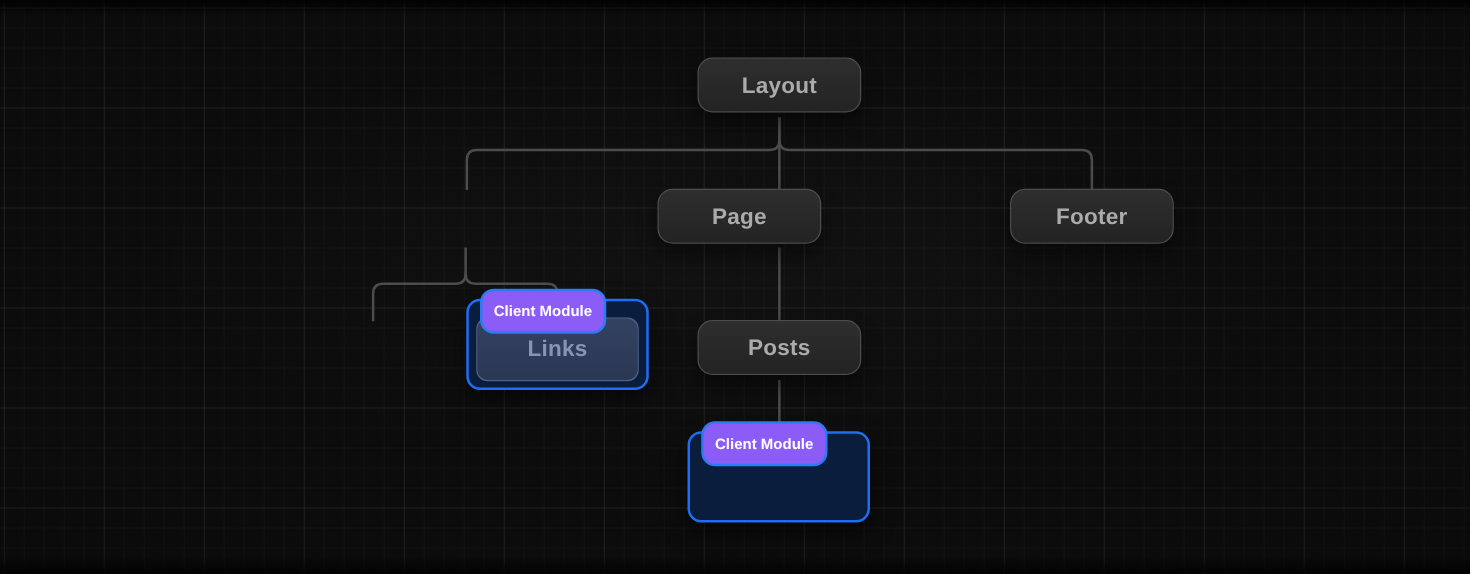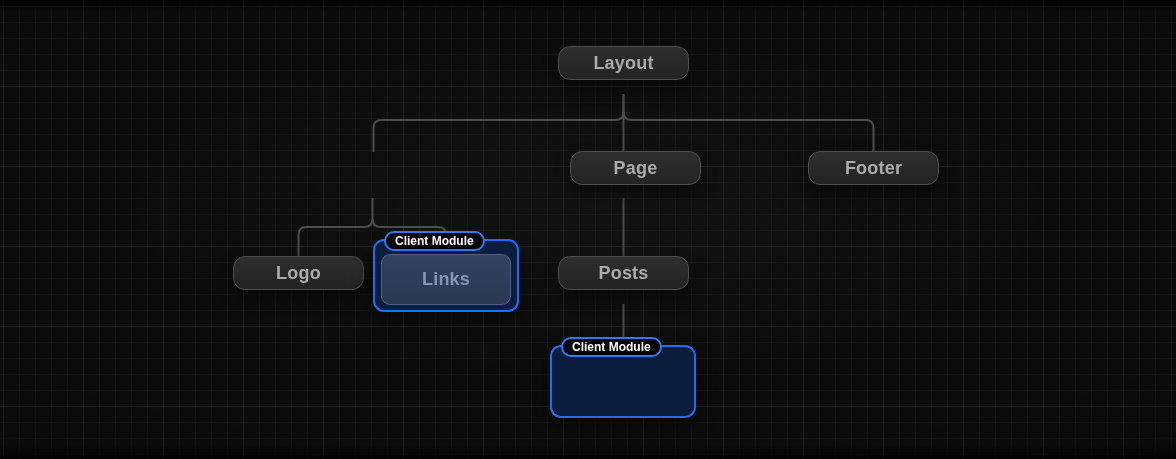--- a/index.html
+++ b/index.html
@@ -36,21 +36,21 @@
     left: 0; top: 0;
   }
   .connectors path {
     stroke: #4c4c4c;
     stroke-width: 2;
     fill: none;
   }
   .node-server {
     position: absolute;
     width: 131px;
-    height: 34px;
+    height: 44px;
     box-sizing: border-box;
     background: linear-gradient(180deg, #2e2e2e 0%, #232323 100%);
     border: 1px solid #4d4d4d;
     border-radius: 12px;
     display: flex;
     align-items: center;
     justify-content: center;
     color: #ababab;
     font-size: 18px;
     font-weight: 700;
@@ -82,24 +82,24 @@
     justify-content: center;
     color: #8794b3;
     font-size: 18px;
     font-weight: 700;
     letter-spacing: 0.2px;
   }
   .client-badge {
     position: absolute;
     top: -10px;
     left: 9px;
-    height: 20px;
+    height: 36px;
     box-sizing: border-box;
     padding: 0 9px;
-    background: #000000;
+    background: #8b5cf6;
     border: 2px solid #2b7bf3;
     border-radius: 11px;
     color: #ffffff;
     font-size: 12px;
     font-weight: 600;
     display: flex;
     align-items: center;
     white-space: nowrap;
     z-index: 2;
   }
@@ -119,31 +119,28 @@
     <path d="M623.5 304 V362"></path>
   </svg>
 
   <div class="vignette"></div>
 
   <div class="node-server" style="left:558px; top:46px;">
     <span>Layout</span>
   </div>
 
 
-  <div class="node-server" style="left:570px; top:151px;">
+  <div class="node-server" style="left:526px; top:151px;">
     <span>Page</span>
   </div>
 
   <div class="node-server" style="left:808px; top:151px;align-items:center;">
     <span>Footer</span>
   </div>
 
-  <div class="node-server" style="left:233px; top:256px;">
-    <span>Logo</span>
-  </div>
 
   <div class="client-box" style="left:373px; top:239px;">
     <div class="client-badge">Client Module</div>
     <div class="client-inner">
       <span>Links</span>
     </div>
   </div>
 
   <div class="node-server" style="left:558px; top:256px;align-items:center;">
     <span>Posts</span>

